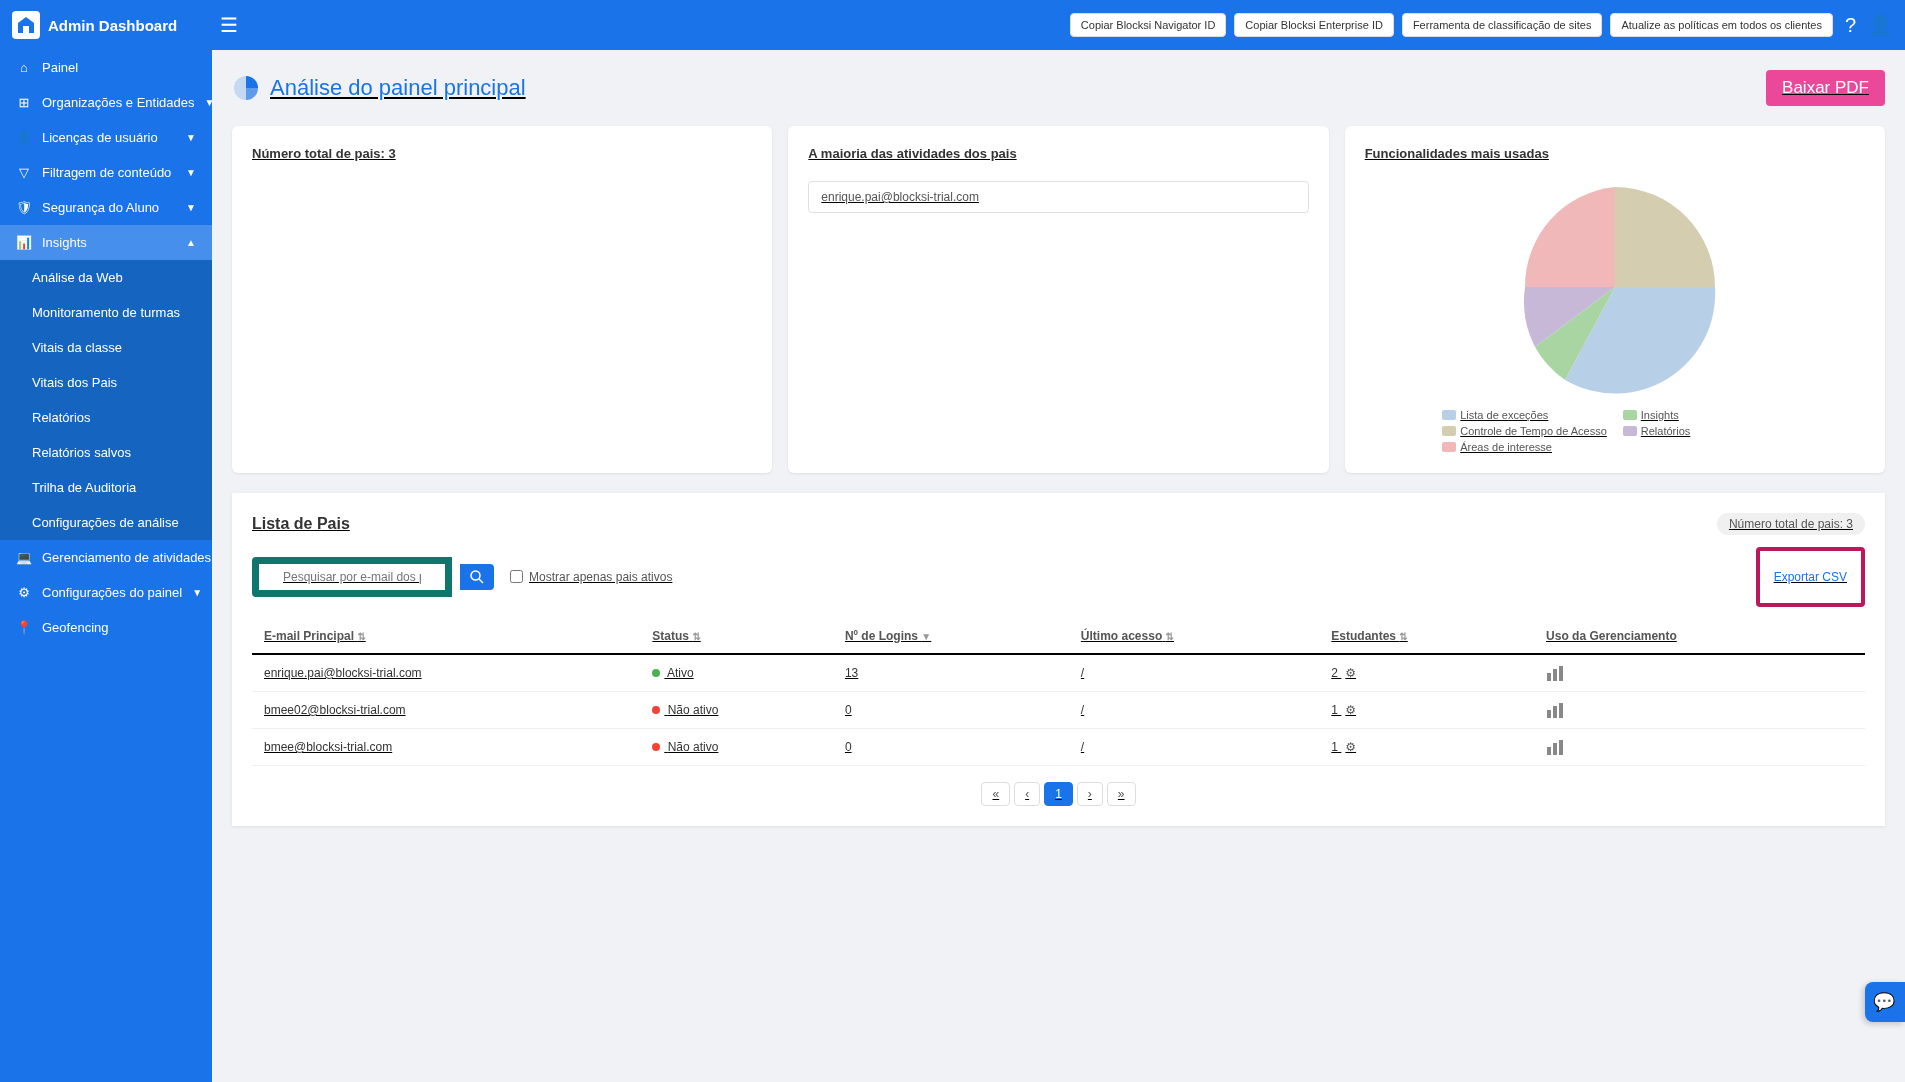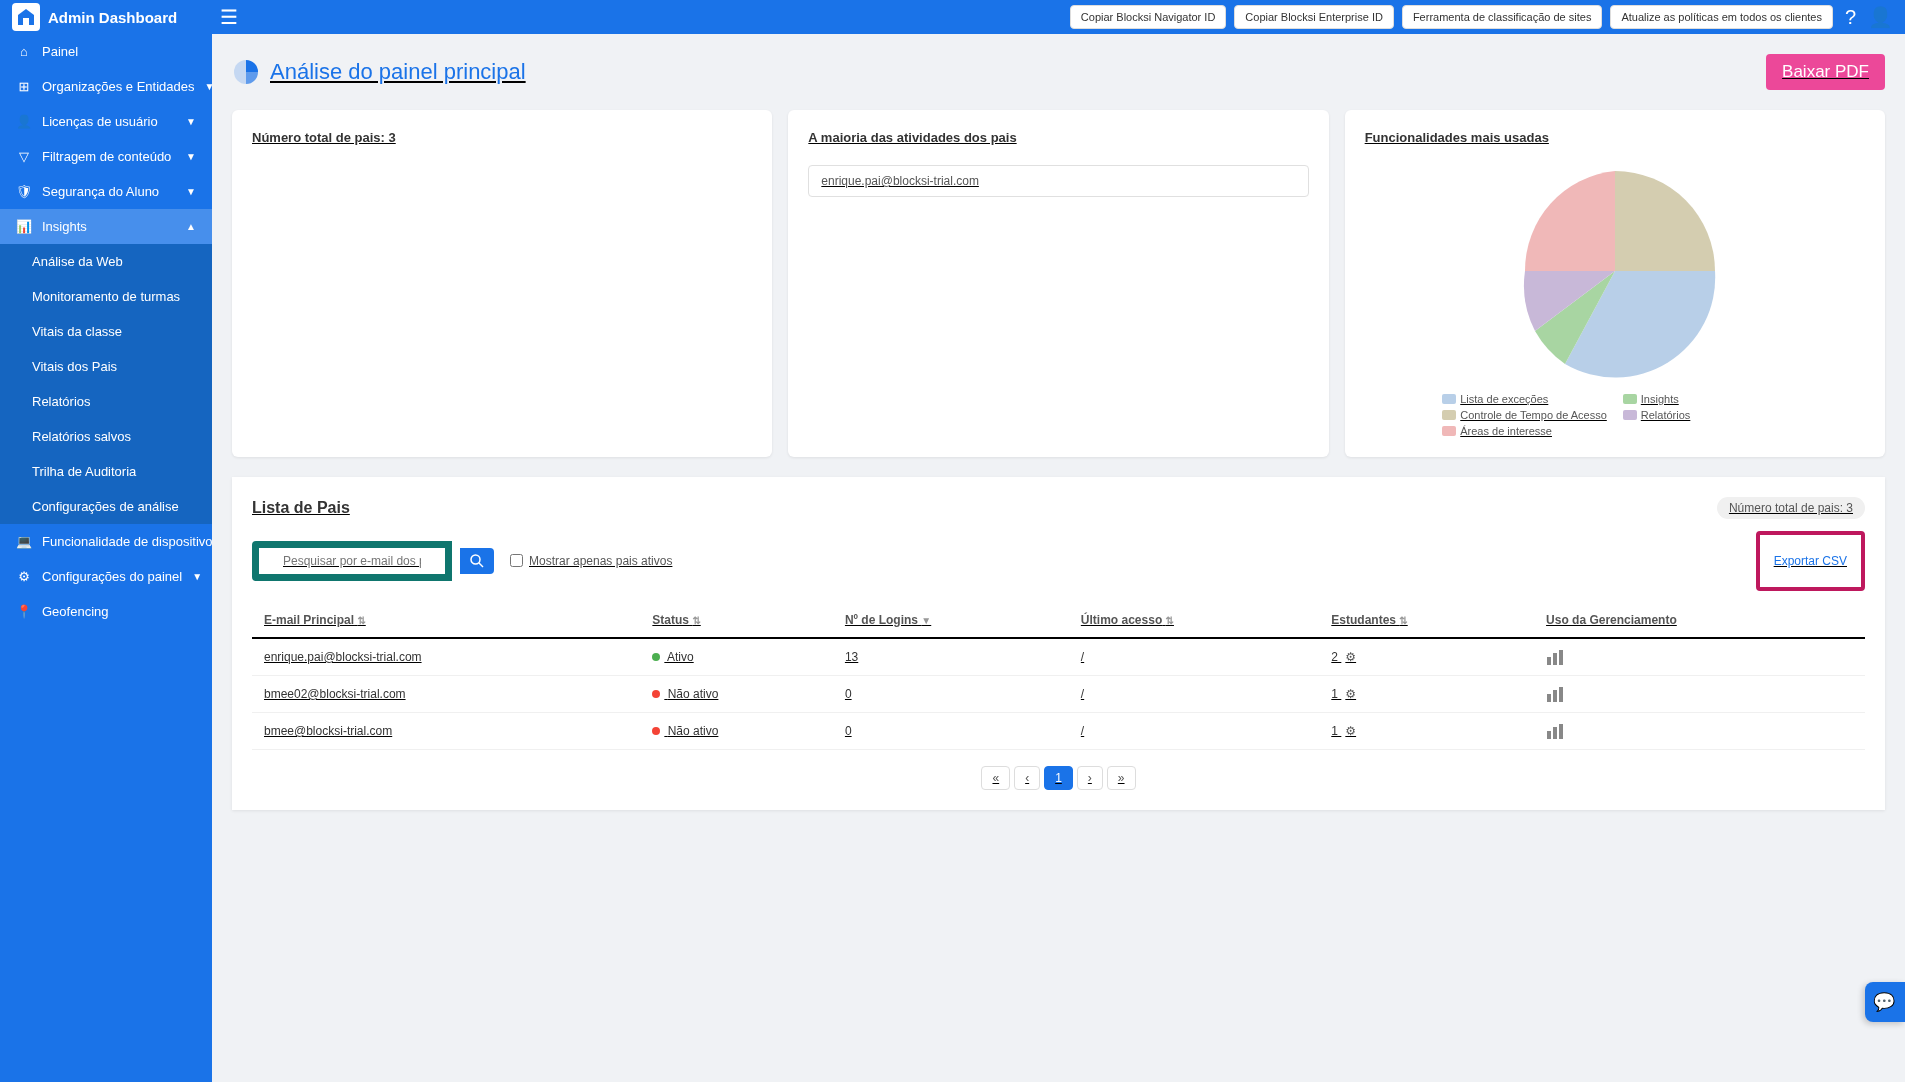--- a/index.html
+++ b/index.html
@@ -1,19 +1,19 @@
 <!DOCTYPE html>
 <html><head>
   <meta charset="utf-8">
   <style>
     * { box-sizing: border-box; margin: 0; padding: 0; }
     body { font-family: 'Segoe UI', Arial, sans-serif; font-size: 13px; background: #f0f2f5; display: flex; flex-direction: column; height: 100vh; overflow: hidden; }
 
     
-    .topbar { display: flex; align-items: center; background: #1a73e8; height: 34px; padding: 0 12px; flex-shrink: 0; }
+    .topbar { display: flex; align-items: center; background: #1a73e8; height: 50px; padding: 0 12px; flex-shrink: 0; }
     .topbar-logo { display: flex; align-items: center; gap: 8px; color: white; font-weight: 600; font-size: 15px; min-width: 200px; }
     .topbar-logo-icon { width: 28px; height: 28px; background: white; border-radius: 4px; display: flex; align-items: center; justify-content: center; }
     .topbar-logo-icon svg { width: 20px; height: 20px; }
     .hamburger { color: white; font-size: 20px; cursor: pointer; padding: 0 8px; }
     .topbar-actions { display: flex; align-items: center; gap: 8px; margin-left: auto; }
     .topbar-btn { background: white; border: 1px solid #ddd; border-radius: 4px; padding: 5px 10px; font-size: 11px; cursor: pointer; color: #333; white-space: nowrap; }
     .topbar-icon-btn { color: white; font-size: 20px; cursor: pointer; background: none; border: none; margin-left: 4px; }
 
     
     .app-body { display: flex; flex: 1; overflow: hidden; }
@@ -157,21 +157,21 @@
       </div>
       <div class="sidebar-item">
         <span>Trilha de Auditoria</span>
       </div>
       <div class="sidebar-item">
         <span>Configurações de análise</span>
       </div>
     </div>
     <div class="sidebar-item">
       <span class="icon">💻</span>
-      <span>Funcionalidade de dispositivo</span>
+      <span>Gerenciamento de atividades</span>
 
     </div>
     <div class="sidebar-item">
       <span class="icon">⚙</span>
       <span>Configurações do painel</span>
       <span class="chevron">▼</span>
     </div>
     <div class="sidebar-item">
       <span class="icon">📍</span>
       <span>Geofencing</span>

